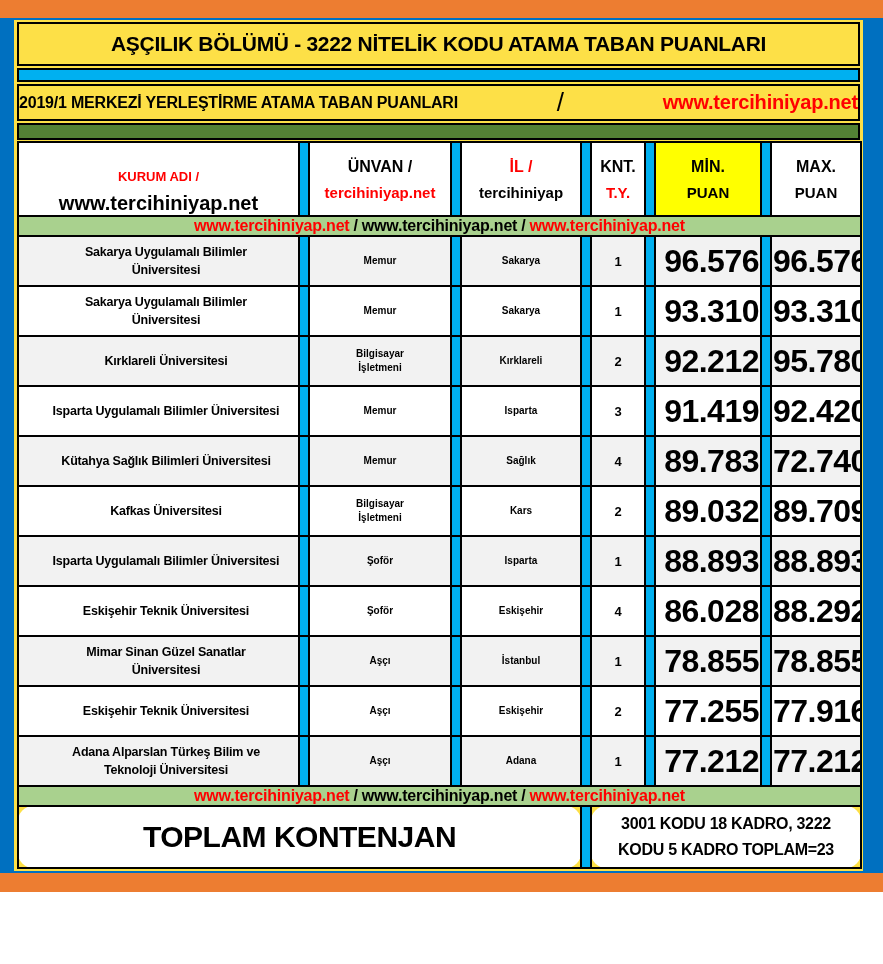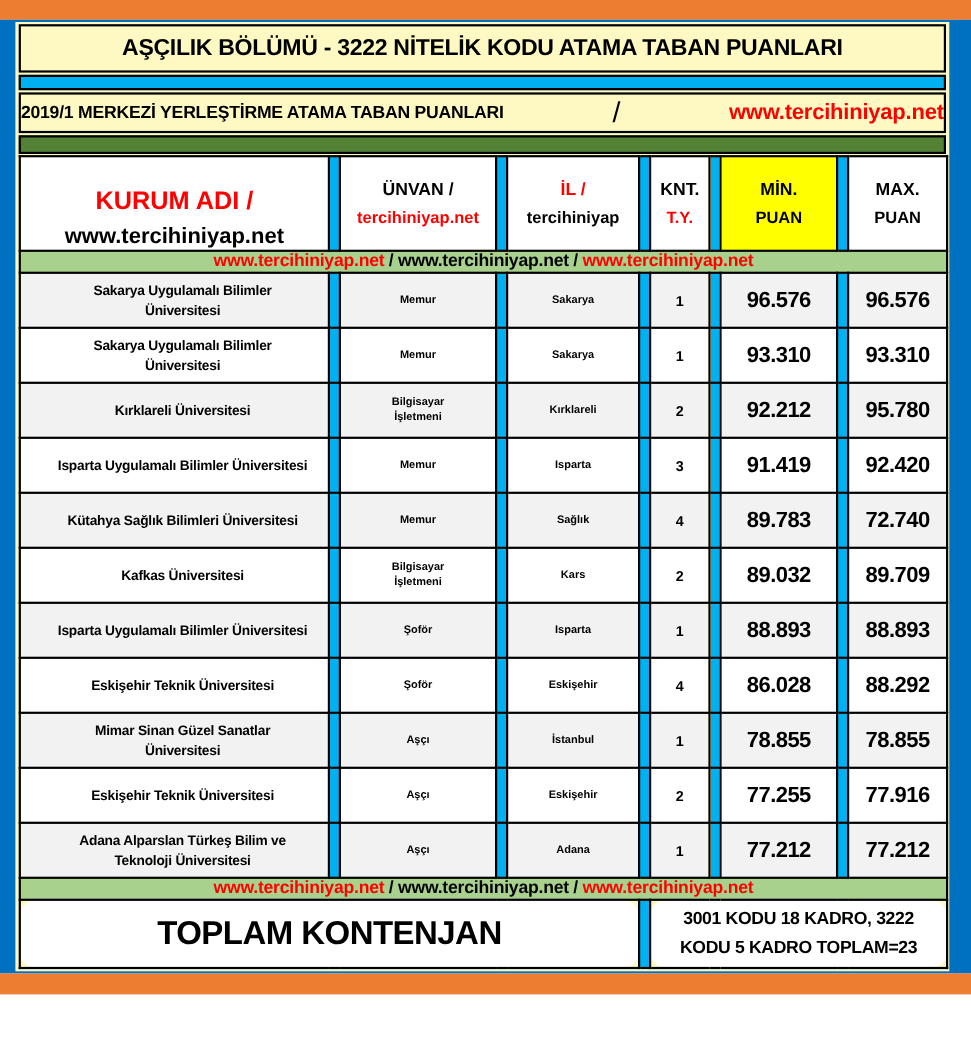--- a/index.html
+++ b/index.html
@@ -6,21 +6,21 @@
   html,body { margin:0; padding:0; }
   body {
     width:883px; height:964px;
     background:#fff;
     font-family:"Liberation Sans", sans-serif;
     font-weight:bold; color:#000;
   }
   .top-bar    { height:18px; background:#ED7D31; }
   .bottom-bar { height:19px; background:#ED7D31; }
   .frame   { background:#0070C0; padding:2px 20px 2px 14px; }
-  .content { background:#fef9c3; padding:2px 3px; }
+  .content { background:#fde047; padding:2px 3px; }
 
   .title-box {
     border:2px solid #000; height:44px; margin-bottom:2px;
     display:flex; align-items:center; justify-content:center;
     font-size:21px; letter-spacing:-0.3px; text-align:center;
   }
   .cyan-bar { border:2px solid #000; height:14px; background:#00B0F0; margin-bottom:2px; }
   .subtitle-box {
     border:2px solid #000; height:37px; margin-bottom:2px;
     display:flex; align-items:center; justify-content:space-between;
@@ -30,34 +30,34 @@
   .sub-link { color:#FF0000; font-size:20px; }
   .dgreen-bar { border:2px solid #000; height:17px; background:#538135; margin-bottom:1px; }
 
   table.grid { border-collapse:collapse; table-layout:fixed; width:843px; }
   .grid td { border:2px solid #000; padding:0 1px; text-align:center; vertical-align:middle; overflow:hidden; }
   .grid td.sp { background:#00B0F0; padding:0; }
 
   .hrow td.c { height:62px; background:#fff; }
   .hrow .h1 { font-size:16px; margin-bottom:8px; }
   .hrow .h2 { font-size:15px; }
-  .hrow .kurum-h .h1 { font-size:23px;margin-top:26px; }
+  .hrow .kurum-h .h1 { font-size:13px;margin-top:26px; }
   .hrow .kurum-h .h2 { font-size:20px; }
   .red { color:#FF0000; }
   .grid td.min-h { background:#FFFF00; }
 
   .strip td { height:19px; background:#A9D18E; font-size:16px; letter-spacing:-0.2px; }
   .strip .sep { padding:0 4px; }
 
   .drow td.c { height:50px; background:#fff; }
   .drow.odd td.c { background:#F2F2F2; }
   .drow .kurum { font-size:12.5px; letter-spacing:-0.2px; white-space:pre-line; line-height:1.45;padding-left:16px; }
   .drow .unvan, .drow .il { font-size:10px; white-space:pre-line; line-height:1.45; }
   .drow .knt { font-size:13px; }
-  .drow .score { font-size:20px; letter-spacing:-0.5px; }
+  .drow .score { font-size:32px; letter-spacing:-0.5px;text-align:right; }
 
   .frow td.c { height:62px; background:#fff;border-radius:15px; }
   .frow .total { font-size:30px; letter-spacing:-0.5px; }
   .frow .note { font-size:16px; line-height:1.6; letter-spacing:-0.3px; }
 </style>
 </head>
 <body>
 
 <div class="top-bar"></div>
 

